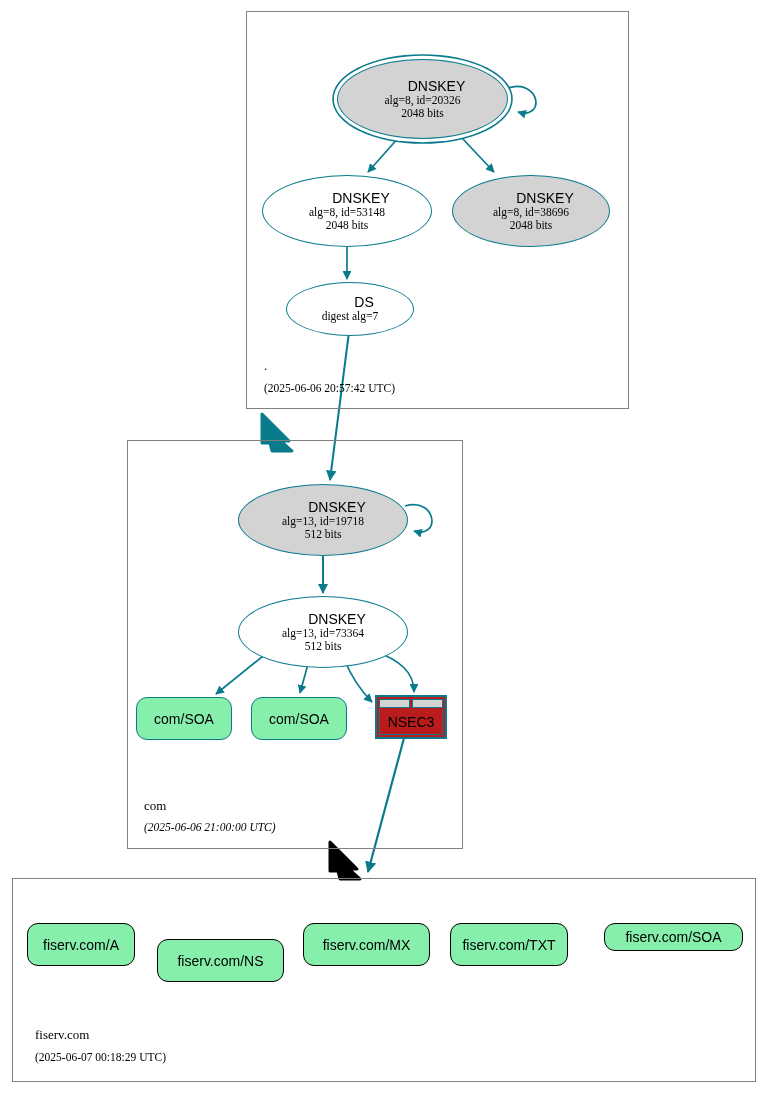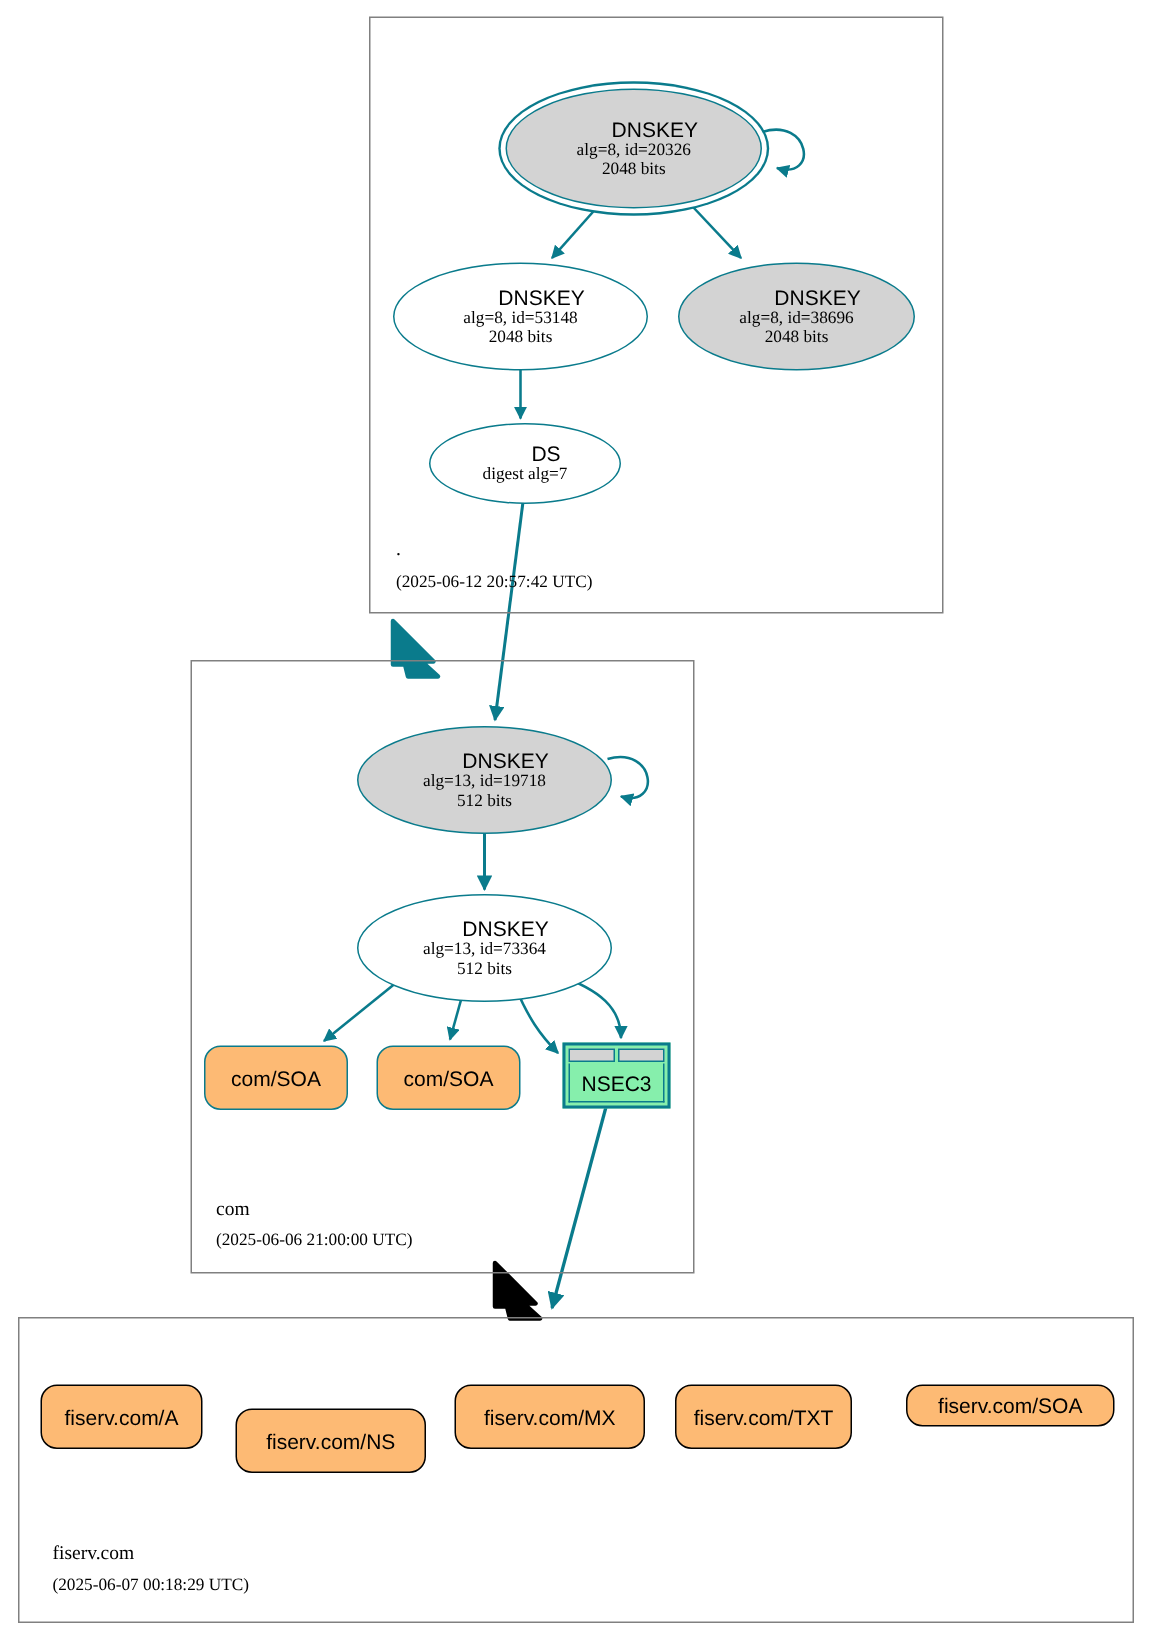--- a/index.html
+++ b/index.html
@@ -61,30 +61,30 @@
     margin-left: 28px;
   }
   .node .sub {
     font-family: "Liberation Serif", serif;
     font-size: 11.5px;
     line-height: 12.5px;
   }
   .rrset {
     border: 1.8px solid #0a7b8c;
     border-radius: 11px;
-    background: #fdba74;
+    background: #86efac;
     font-family: "Liberation Sans", sans-serif;
     font-size: 14px;
   }
   .rrset.insecure { border: 1.8px solid #000000; }
 
   .nsec3 {
     position: absolute;
     border: 2px solid #0a7b8c;
-    background: #86efac;
+    background: #b91c1c;
     box-sizing: border-box;
     display: flex;
     flex-direction: column;
     padding: 2px;
   }
   .nsec3 .cells {
     display: flex;
     gap: 2px;
     height: 9px;
   }
@@ -147,21 +147,21 @@
     <path d="M 404 738 L 368 872" stroke-width="2.2" marker-end="url(#ah-teal)"></path>
   </g>
 
   <path d="M 262 414 L 289 441 L 281 441 L 292 451 L 272 451 L 270 443 L 262 443 Z" fill="#0a7b8c" stroke="#0a7b8c" stroke-width="3" stroke-linejoin="round"></path>
 
   <path d="M 330 842 L 357 869 L 349 869 L 360 879 L 340 879 L 338 871 L 330 871 Z" fill="#000000" stroke="#000000" stroke-width="3" stroke-linejoin="round"></path>
 </svg>
 
 <div class="zone-box" style="left:246px; top:11px; width:383px; height:398px;"></div>
 <div class="zone-label zone-name" style="left:264px; top:358px;">.</div>
-<div class="zone-label zone-time" style="left:264px; top:382px;">(2025-06-12 20:57:42 UTC)</div>
+<div class="zone-label zone-time" style="left:264px; top:382px;">(2025-06-06 20:57:42 UTC)</div>
 
 <div class="node ellipse shaded anchor" style="left:337px; top:59px; width:171px; height:80px;">
   <div class="title">DNSKEY</div>
   <div class="sub">alg=8, id=20326</div>
   <div class="sub">2048 bits</div>
 </div>
 
 <div class="node ellipse" style="left:262px; top:175px; width:170px; height:72px;">
   <div class="title">DNSKEY</div>
   <div class="sub">alg=8, id=53148</div>
@@ -174,21 +174,21 @@
   <div class="sub">2048 bits</div>
 </div>
 
 <div class="node ellipse" style="left:286px; top:282px; width:128px; height:54px;">
   <div class="title">DS</div>
   <div class="sub">digest alg=7</div>
 </div>
 
 <div class="zone-box" style="left:127px; top:440px; width:336px; height:409px;"></div>
 <div class="zone-label zone-name" style="left:144px; top:798px;">com</div>
-<div class="zone-label zone-time" style="left:144px; top:821px;">(2025-06-06 21:00:00 UTC)</div>
+<div class="zone-label zone-time" style="left:144px; top:821px;font-style:italic;">(2025-06-06 21:00:00 UTC)</div>
 
 <div class="node ellipse shaded" style="left:238px; top:484px; width:170px; height:72px;">
   <div class="title">DNSKEY</div>
   <div class="sub">alg=13, id=19718</div>
   <div class="sub">512 bits</div>
 </div>
 
 <div class="node ellipse" style="left:238px; top:596px; width:170px; height:72px;">
   <div class="title">DNSKEY</div>
   <div class="sub">alg=13, id=73364</div>

